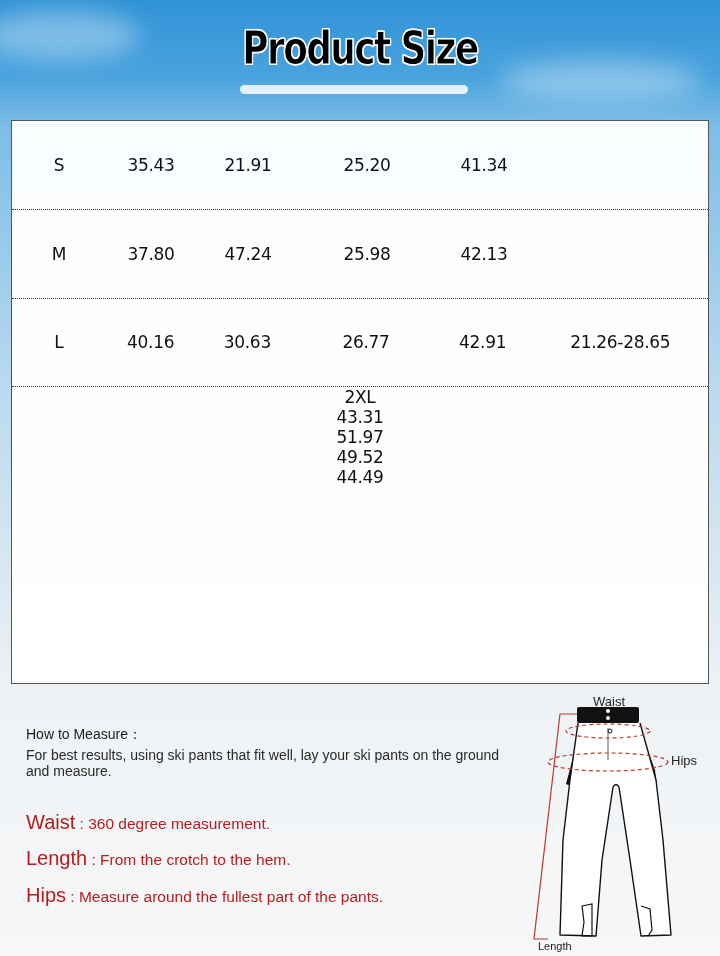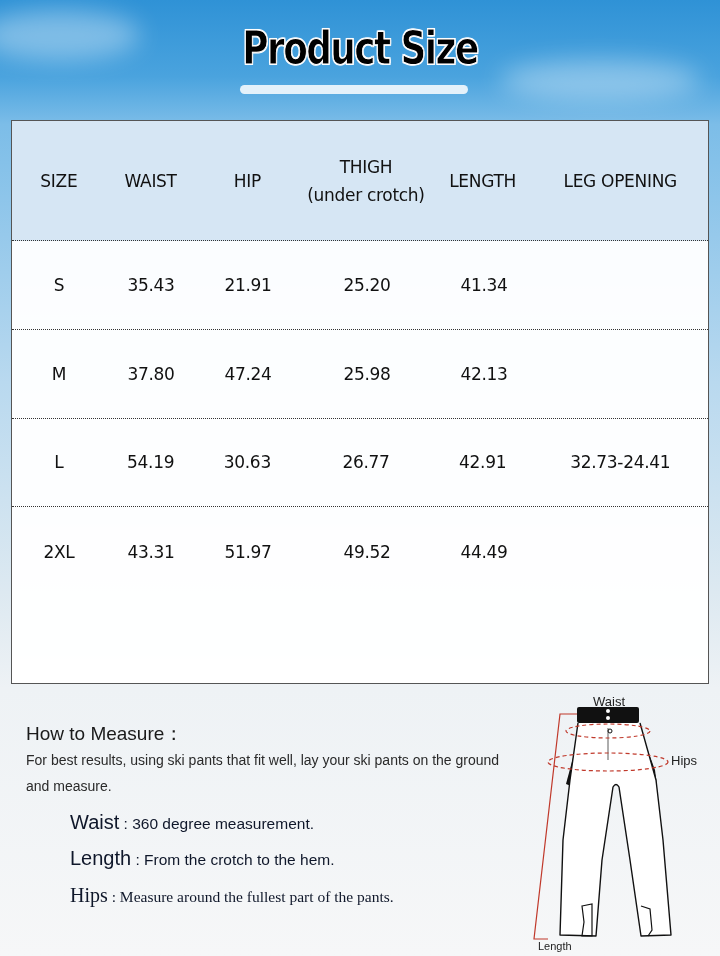--- a/index.html
+++ b/index.html
@@ -32,87 +32,76 @@
     }
     .thead {
       height: 120px; background: #d6e6f4;
       border-bottom: 1px dotted #333;
       display: flex; align-items: center;
     }
     .trow {
       height: 88.8px; display: flex; align-items: center;
       border-bottom: 1px dotted #333;
     }
-    .trow:last-child { border-bottom: none; }
+    .trow:last-child { border-bottom: none; flex-direction: column; }
     .cell {
       text-align: center; color: #111;
       font-family: "DejaVu Sans", sans-serif;
       font-size: 17px; letter-spacing: -0.3px;
     }
     .thead .cell { font-size: 17px; line-height: 28px; }
     .c0 { width: 94px; }
     .c1 { width: 90px; }
     .c2 { width: 104px; }
     .c3 { width: 134px; }
     .c4 { width: 100px; }
     .c5 { width: 176px; }
     .measure {
       position: absolute; left: 26px; top: 722px; width: 480px;
       color: #1a1a1a;
     }
-    .measure-title { font-size: 19px; line-height: 24px; }
-    .measure-desc { font-size: 14px; line-height: 26px; color: #2a2a2a; margin-top: 1px; }
-    .def { position: absolute; left: 26px; font-size: 15.5px; color: #0f172a; margin-left: 44px; }
+    .measure-title { font-size: 14px; line-height: 24px; }
+    .measure-desc { font-size: 14px; line-height: 16px; color: #2a2a2a; margin-top: 1px; }
+    .def { position: absolute; left: 26px; font-size: 15.5px; color: #b91c1c; }
     .def .term { font-size: 20px; }
     .diagram { position: absolute; left: 520px; top: 690px; width: 200px; height: 266px; }
     .diagram-label { position: absolute; font-size: 13px; color: #222; }
   </style>
 </head>
 <body>
 
 <div class="sky-cloud" style="left:-20px;top:10px;width:160px;height:50px;"></div>
 <div class="sky-cloud" style="left:500px;top:60px;width:200px;height:40px;"></div>
 
 <h1 class="title">Product Size</h1>
 <div class="title-underline"></div>
 
 <div class="size-table">
-  <div class="thead">
-    <div class="cell c0">SIZE</div>
-    <div class="cell c1">WAIST</div>
-    <div class="cell c2">HIP</div>
-    <div class="cell c3">
-      <div>THIGH</div>
-      <div>(under crotch)</div>
-    </div>
-    <div class="cell c4">LENGTH</div>
-    <div class="cell c5">LEG OPENING</div>
-  </div>
 
   <div class="trow">
     <div class="cell c0">S</div>
     <div class="cell c1">35.43</div>
     <div class="cell c2">21.91</div>
     <div class="cell c3">25.20</div>
     <div class="cell c4">41.34</div>
   </div>
   <div class="trow">
     <div class="cell c0">M</div>
     <div class="cell c1">37.80</div>
     <div class="cell c2">47.24</div>
     <div class="cell c3">25.98</div>
     <div class="cell c4">42.13</div>
   </div>
   <div class="trow">
     <div class="cell c0">L</div>
-    <div class="cell c1">54.19</div>
+    <div class="cell c1">40.16</div>
     <div class="cell c2">30.63</div>
     <div class="cell c3">26.77</div>
     <div class="cell c4">42.91</div>
-    <div class="cell c5">32.73-24.41</div>
+    <div class="cell c5">21.26-28.65</div>
   </div>
   <div class="trow">
     <div class="cell c0">2XL</div>
     <div class="cell c1">43.31</div>
     <div class="cell c2">51.97</div>
     <div class="cell c3">49.52</div>
     <div class="cell c4">44.49</div>
   </div>
 </div>
 
@@ -120,21 +109,21 @@
   <div class="measure-title">How to Measure：</div>
   <div class="measure-desc">For best results, using ski pants that fit well, lay your ski pants on the ground and measure.</div>
 </div>
 
 <div class="def" style="top:811px;">
   <span class="term">Waist</span><span> : </span><span>360 degree measurement.</span>
 </div>
 <div class="def" style="top:847px;">
   <span class="term">Length</span><span> : </span><span>From the crotch to the hem.</span>
 </div>
-<div class="def" style="top:884px;font-family:Liberation Serif, serif;">
+<div class="def" style="top:884px;">
   <span class="term">Hips</span><span> : </span><span>Measure around the fullest part of the pants.</span>
 </div>
 
 <div class="diagram">
   <div class="diagram-label" style="left:73px;top:4px;">Waist</div>
   <div class="diagram-label" style="left:151px;top:63px;">Hips</div>
   <div class="diagram-label" style="left:18px;top:250px;font-size:11px;">Length</div>
   <svg width="200" height="266" viewBox="0 0 200 266">
 
     <polyline points="58,24 40,24 14,249 28,249" fill="none" stroke="#c0392b" stroke-width="1.2"></polyline>

